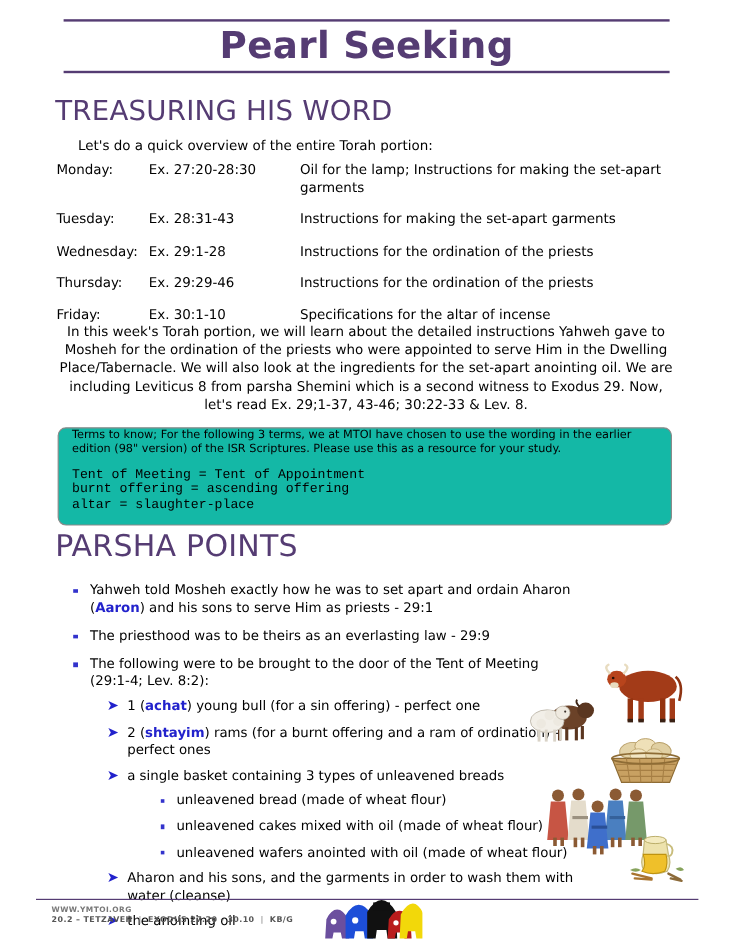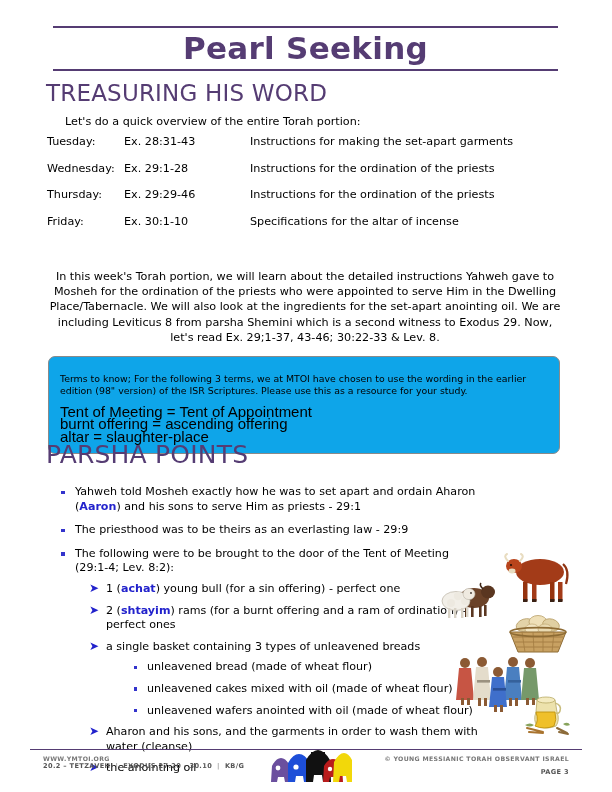--- a/index.html
+++ b/index.html
@@ -14,21 +14,21 @@
   }
   .page {
     position: relative;
     width: 612px; height: 792px;
     box-sizing: border-box;
   }
 
   
   .title-block {
     position: absolute;
-    left: 53px; top: 26px; width: 505px;
+    left: 53px; top: 16px; width: 505px;
     border-top: 2.2px solid #553C73;
     border-bottom: 2.2px solid #553C73;
     height: 41px;
   }
   .doc-title {
     font-family: "DejaVu Sans", sans-serif;
     font-size: 31px;
     font-weight: bold;
     color: #553C73;
     text-align: center;
@@ -84,31 +84,31 @@
     text-align: center;
   }
 
   
   .terms-box {
     position: absolute;
     left: 48px; top: 356px; width: 512px;
     border: 1px solid #8a8a8a;
     border-radius: 7px;
     box-sizing: border-box;
-    padding: 16px 11px 9px 11px;
-    background: #0ea5e9;
+    padding: 0 11px 9px 11px;
+    background: #14b8a6;
   }
   .terms-box .tb-lead {
     font-size: 9.4px; line-height: 12.4px; color:#000;
     font-family: "DejaVu Sans", sans-serif;
   }
   .terms-box .tb-list {
     margin-top: 8px;
-    font-size: 15px; line-height: 12.6px; color:#000;
-    font-family: Liberation Sans, sans-serif;
+    font-size: 11px; line-height: 12.6px; color:#000;
+    font-family: Liberation Mono, monospace;
   }
 
   
   .pp-list {
     position: absolute; left: 47px; top: 473px; width: 420px;
     margin: 12px; padding: 0; list-style: none;
   }
   .pp-item {
     position: relative;
     padding-left: 16px;
@@ -198,20 +198,25 @@
   <div class="title-block">
     <div class="doc-title">Pearl Seeking</div>
   </div>
 
   <div class="section-head" id="h-treasuring">TREASURING HIS WORD</div>
 
   <div class="body-text" id="intro-line">Let's do a quick overview of the entire Torah portion:</div>
 
   <table class="schedule">
     <tbody>
+      <tr>
+        <td class="sc-day">Monday:</td>
+        <td class="sc-ref">Ex. 27:20-28:30</td>
+        <td class="sc-desc">Oil for the lamp; Instructions for making the set-apart garments</td>
+      </tr>
       <tr>
         <td class="sc-day">Tuesday:</td>
         <td class="sc-ref">Ex. 28:31-43</td>
         <td class="sc-desc">Instructions for making the set-apart garments</td>
       </tr>
       <tr>
         <td class="sc-day">Wednesday:</td>
         <td class="sc-ref">Ex. 29:1-28</td>
         <td class="sc-desc">Instructions for the ordination of the priests</td>
       </tr>
@@ -423,18 +428,14 @@
       <path d="M20 13 q5 -9 11 -9 q6 0 11 9 l1 19 h-7 l-1 -6 h-7 l-1 6 h-7z" fill="#1D4ED8"></path>
       <circle cx="28" cy="17" r="2.6" fill="#ffffff"></circle>
       <path d="M38 10 q6 -10 12 -10 q6 0 12 10 l1 22 h-8 l-1 -7 h-8 l-1 7 h-7z" fill="#111111"></path>
       <rect x="43" y="2" width="14" height="7" fill="#111111"></rect>
       <path d="M56 16 q4 -7 9 -7 q5 0 9 7 l1 16 h-6 l-1 -5 h-6 l-1 5 h-6z" fill="#B91C1C"></path>
       <circle cx="62" cy="19" r="2.2" fill="#ffffff"></circle>
       <path d="M66 12 q5 -9 10 -9 q5 0 9 9 l1 20 h-7 l-1 -6 h-6 l-1 6 h-6z" fill="#F2D80A"></path>
     </svg>
   </div>
 
-  <div class="footer-right">
-    <div>© YOUNG MESSIANIC TORAH OBSERVANT ISRAEL</div>
-    <div class="fr-line2">PAGE 3</div>
-  </div>
 
 </div>
 
 </body></html>

